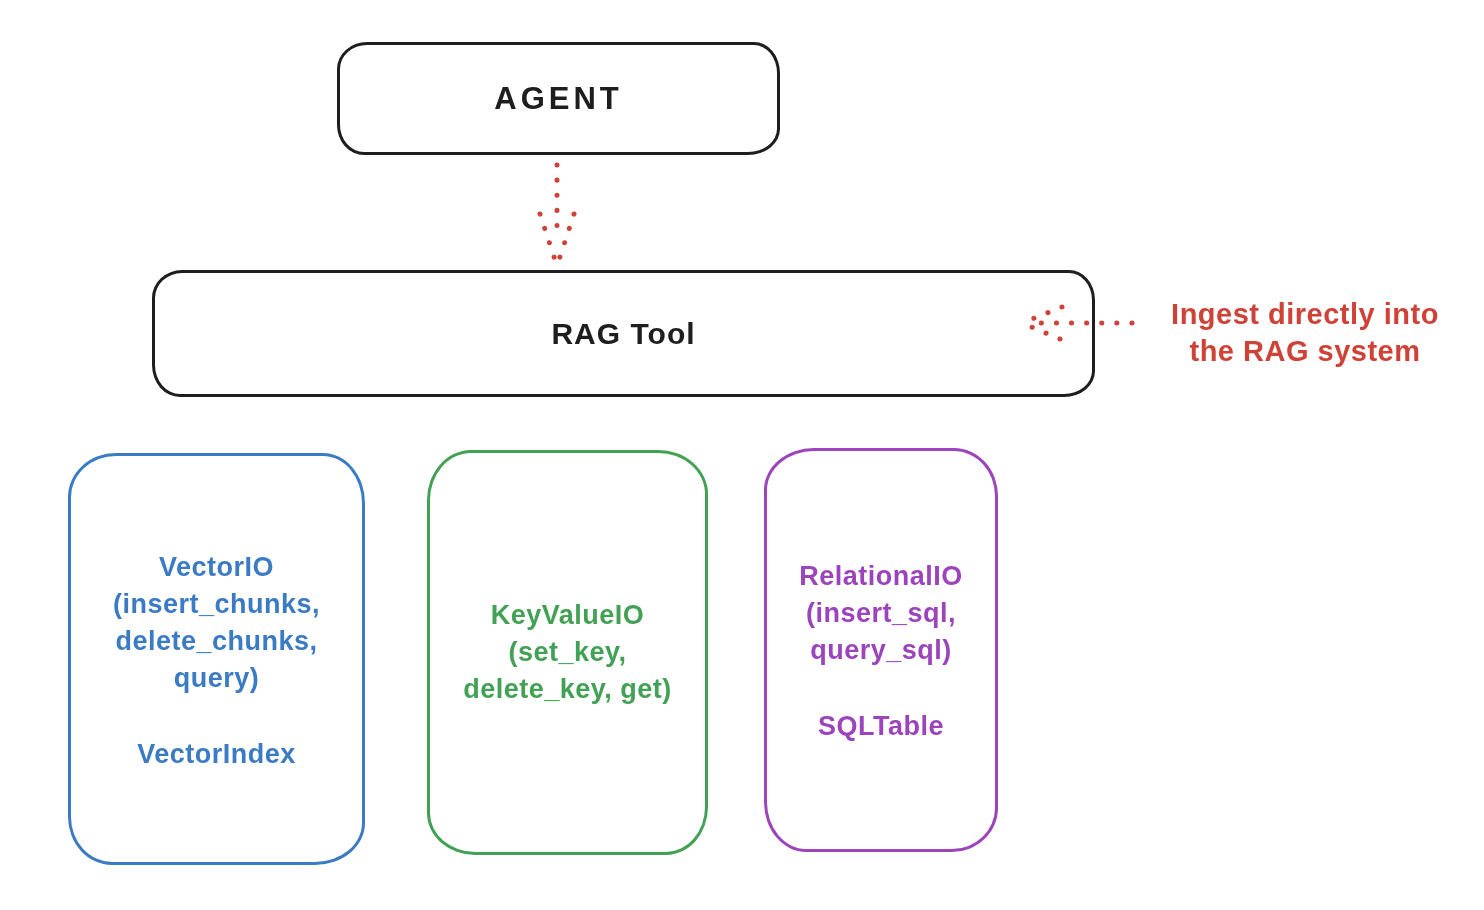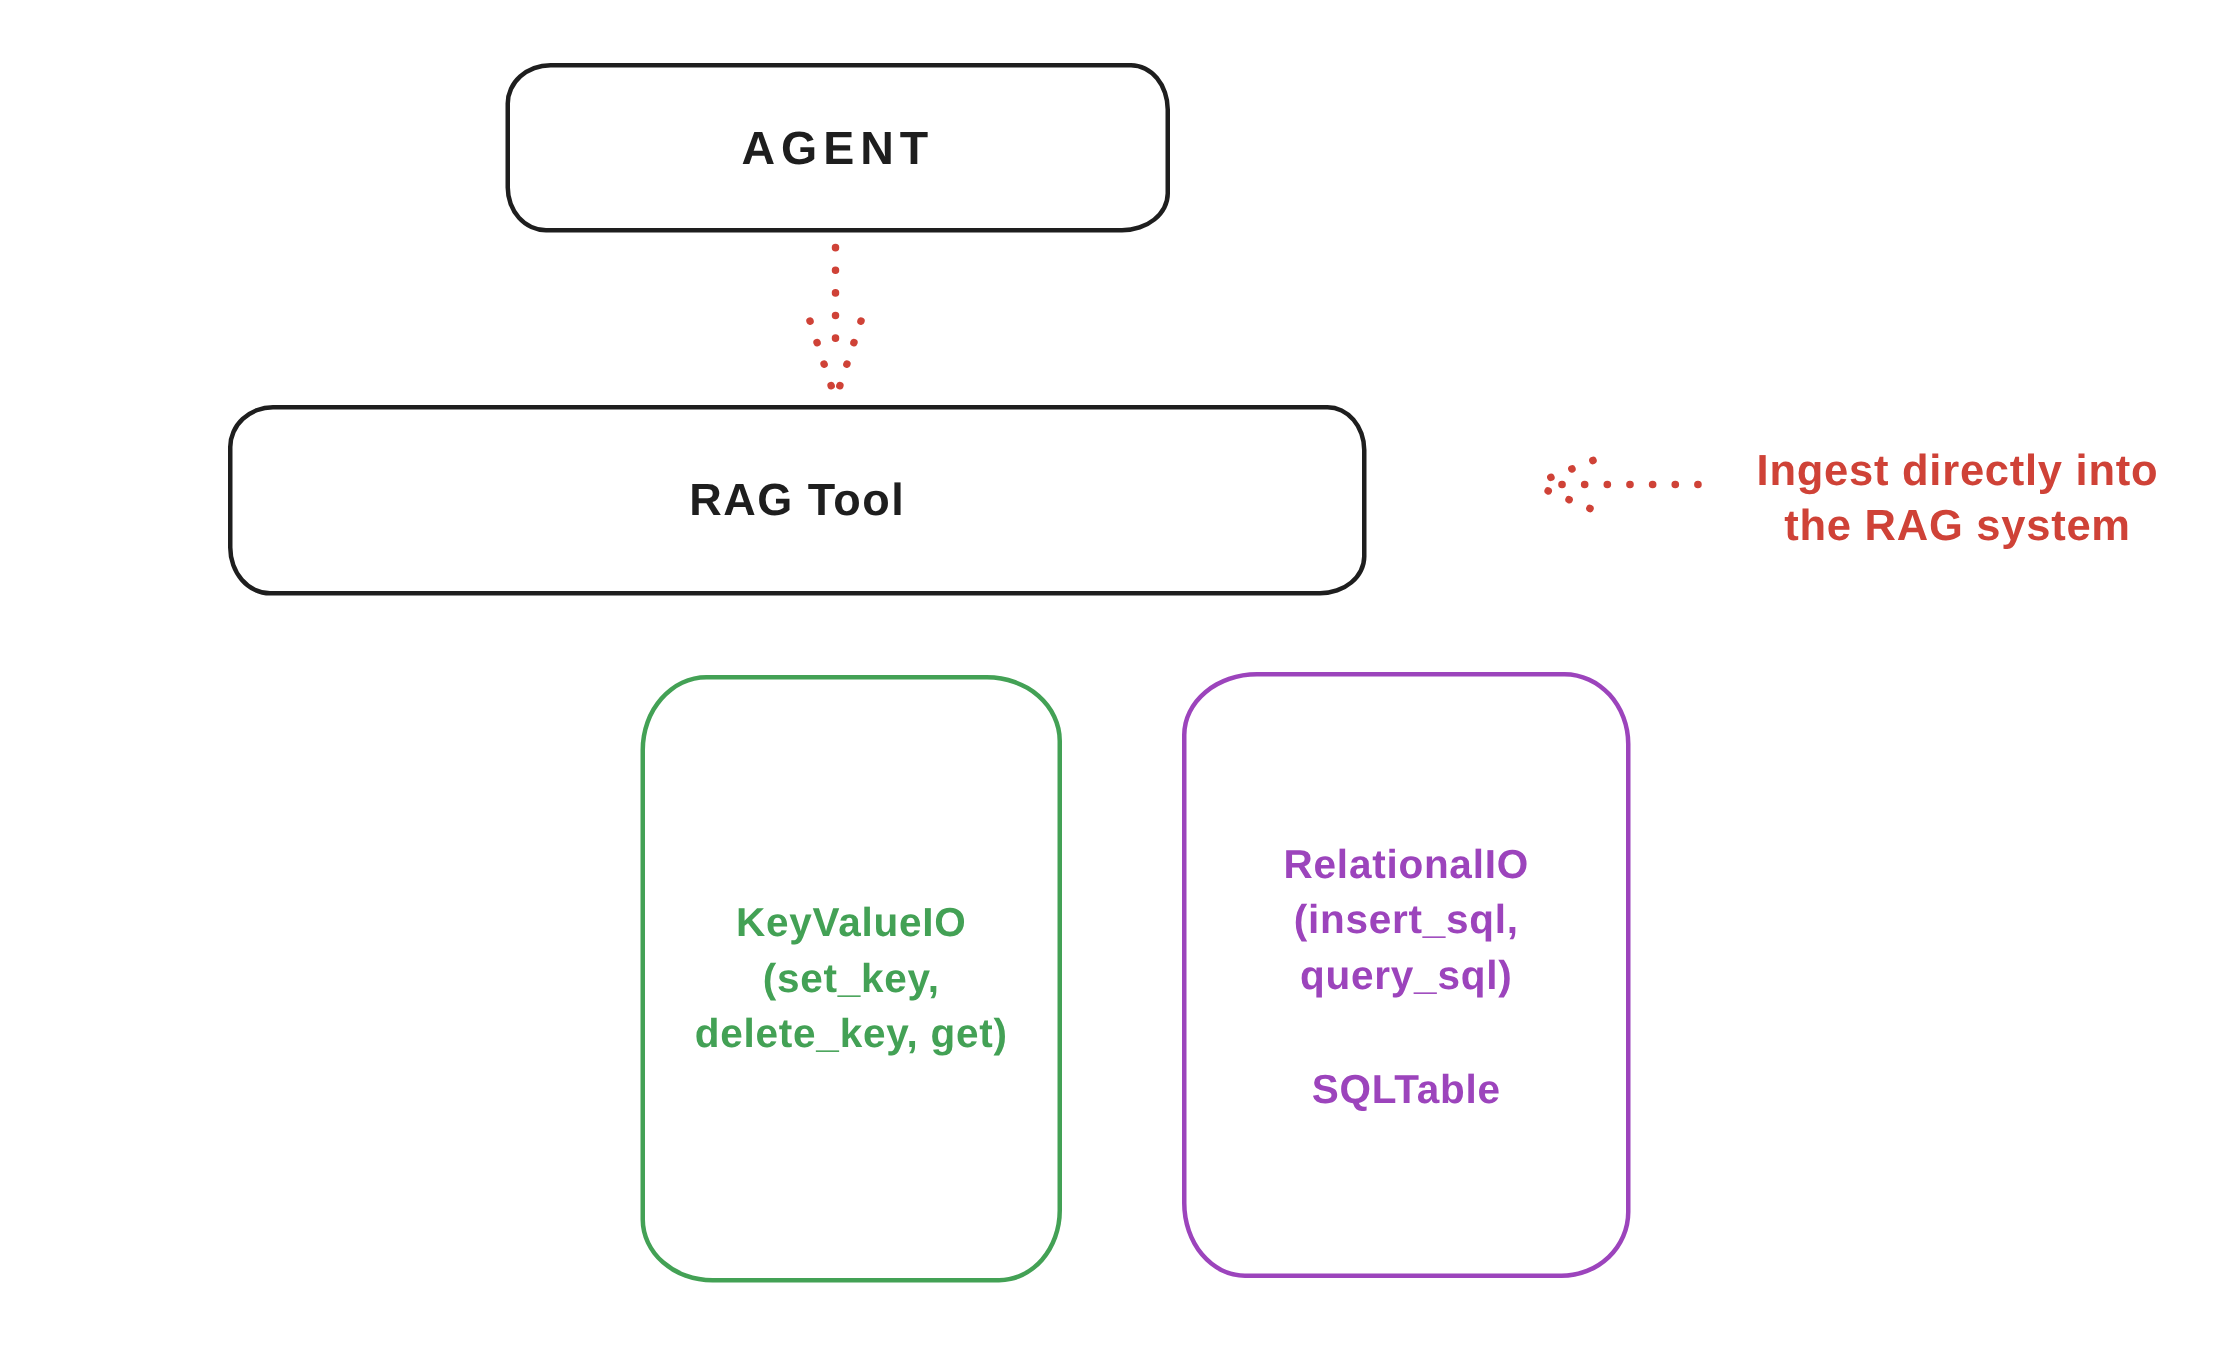--- a/index.html
+++ b/index.html
@@ -30,21 +30,21 @@
   }
   .agent-label {
     font-size: 31px;
     font-weight: 700;
     letter-spacing: 4px;
     color: var(--c-ink, #1e1e1e);
   }
   
   .rag-box {
     left: 152px; top: 270px;
-    width: 759px; height: 127px;
+    width: 943px; height: 127px;
     border: 3px solid var(--c-ink, #1e1e1e);
     border-radius: 30px 26px 31px 28px / 28px 30px 26px 32px;
     display: flex; align-items: center; justify-content: center;
   }
   .rag-label {
     font-size: 30px;
     font-weight: 600;
     letter-spacing: 1px;
     color: var(--c-ink, #1e1e1e);
   }
@@ -99,22 +99,22 @@
     border-radius: 48px 42px 50px 44px / 44px 50px 42px 48px;
   }
   .keyvalue-box {
     left: 427px; top: 450px;
     width: 281px; height: 405px;
     border-color: var(--c-green, #43a155);
     color: var(--c-green, #43a155);
     border-radius: 44px 50px 42px 48px / 50px 44px 48px 42px;
   }
   .relational-box {
-    left: 788px; top: 448px;
-    width: 299px; height: 404px;
+    left: 764px; top: 448px;
+    width: 234px; height: 404px;
     border-color: var(--c-purple, #9c44bc);
     color: var(--c-purple, #9c44bc);
     border-radius: 50px 44px 46px 42px / 42px 48px 44px 50px;
   }
 </style>
 </head>
 <body>
 
 <div class="canvas">
 
@@ -138,20 +138,27 @@
     <g fill="none" stroke="currentColor" stroke-width="5" stroke-linecap="round" stroke-dasharray="0.1 15">
       <path d="M120 23 L26 23"></path>
       <path d="M50 7 L10 23"></path>
       <path d="M48 39 L10 23"></path>
     </g>
   </svg>
 
   <div class="annotation-text">Ingest directly into
 the RAG system</div>
 
+  <div class="box storage-box vector-box">
+    <div class="io-text">VectorIO
+(insert_chunks,
+delete_chunks,
+query)</div>
+    <div class="index-text">VectorIndex</div>
+  </div>
 
   <div class="box storage-box keyvalue-box">
     <div class="io-text">KeyValueIO
 (set_key,
 delete_key, get)</div>
   </div>
 
   <div class="box storage-box relational-box">
     <div class="io-text">RelationalIO
 (insert_sql,

